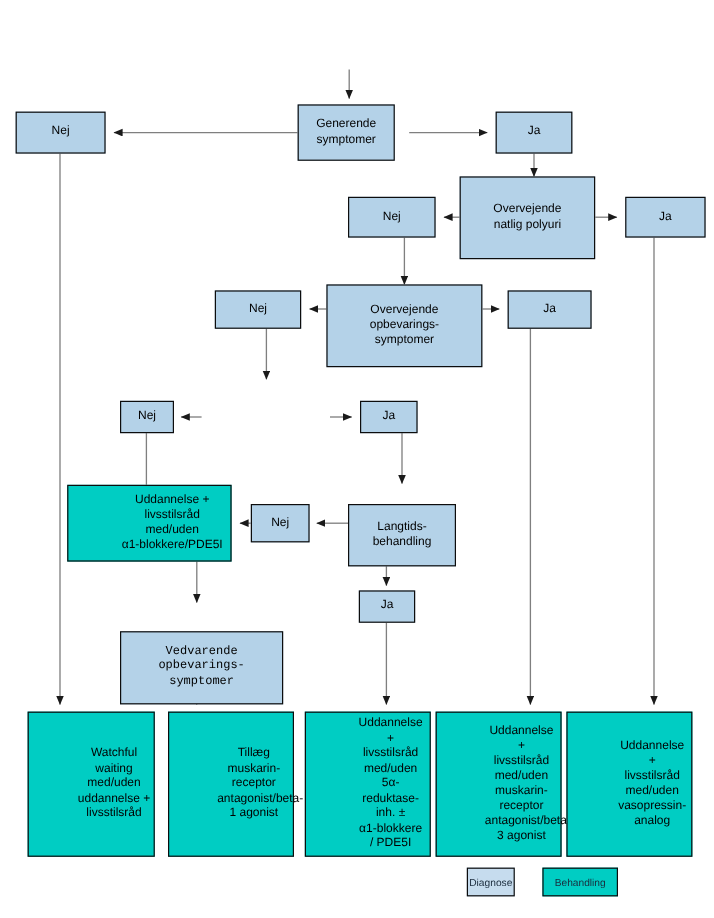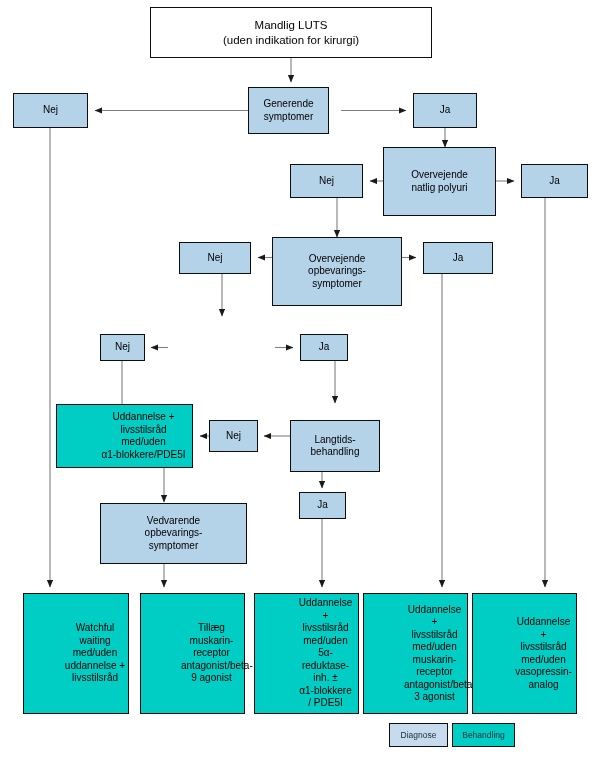--- a/index.html
+++ b/index.html
@@ -126,24 +126,20 @@
       <path d="M322,456 L322,488" marker-end="url(#ah)"></path>
 
       <path d="M322,519 L322,587" marker-end="url(#ah)"></path>
 
       <path d="M164,468 L164,502" marker-end="url(#ah)"></path>
 
       <path d="M164,564 L164,587" marker-end="url(#ah)"></path>
     </g>
   </svg>
 
-  <div class="node n-white" style="left:150px; top:7px; width:282px; height:51px;">
-    <span class="txt">Mandlig LUTS
-(uden indikation for kirurgi)</span>
-  </div>
 
   <div class="node n-blue" style="left:248px; top:87px; width:81px; height:47px;">
     <span class="txt">Generende
 symptomer</span>
   </div>
 
   <div class="node n-blue" style="left:13px; top:93px; width:75px; height:35px;">
     <span class="txt">Nej</span>
   </div>
 
@@ -199,38 +195,38 @@
 
   <div class="node n-blue" style="left:290px; top:404px; width:90px; height:52px;margin-top:16px;">
     <span class="txt">Langtids-
 behandling</span>
   </div>
 
   <div class="node n-blue" style="left:299px; top:492px; width:47px; height:27px;">
     <span class="txt">Ja</span>
   </div>
 
-  <div class="node n-blue" style="left:100px; top:503px; width:147px; height:61px;">
+  <div class="node n-blue" style="left:100px; top:526px; width:136px; height:61px;font-family:Liberation Mono, monospace;">
     <span class="txt">Vedvarende
 opbevarings-
 symptomer</span>
   </div>
 
   <div class="node n-teal" style="left:23px; top:593px; width:106px; height:121px;text-align:center;">
     <span class="txt">Watchful waiting
 med/uden
 uddannelse +
 livsstilsråd</span>
   </div>
 
   <div class="node n-teal" style="left:140px; top:593px; width:105px; height:121px;">
     <span class="txt">Tillæg muskarin-
 receptor
 antagonist/beta-
-9 agonist</span>
+1 agonist</span>
   </div>
 
   <div class="node n-teal" style="left:254px; top:593px; width:105px; height:121px;">
     <span class="txt">Uddannelse +
 livsstilsråd
 med/uden 5α-
 reduktase-inh. ±
 α1-blokkere
 / PDE5I</span>
   </div>
@@ -246,21 +242,21 @@
   </div>
 
   <div class="node n-teal" style="left:472px; top:593px; width:105px; height:121px;">
     <span class="txt">Uddannelse +
 livsstilsråd
 med/uden
 vasopressin-
 analog</span>
   </div>
 
-  <div class="legend-box lg-blue" style="left:389px; top:723px; width:59px; height:24px;justify-content:center;">
+  <div class="legend-box lg-blue" style="left:389px; top:723px; width:40px; height:24px;justify-content:center;">
     <span>Diagnose</span>
   </div>
 
   <div class="legend-box lg-teal" style="left:452px; top:723px; width:63px; height:24px;">
     <span>Behandling</span>
   </div>
 
 </div>
 
 </body></html>

